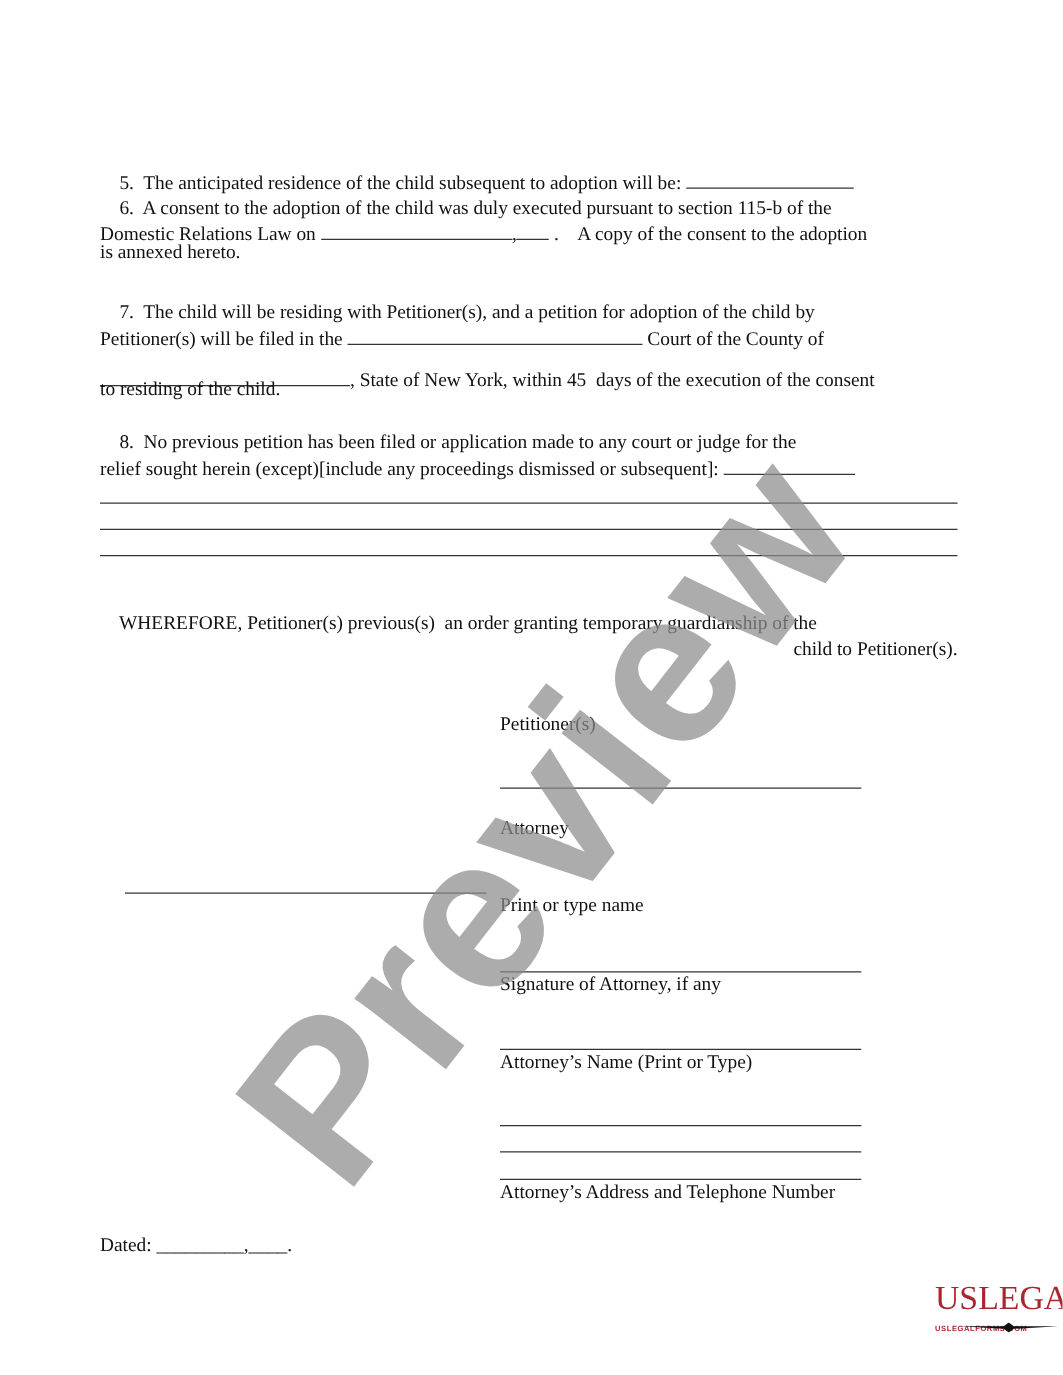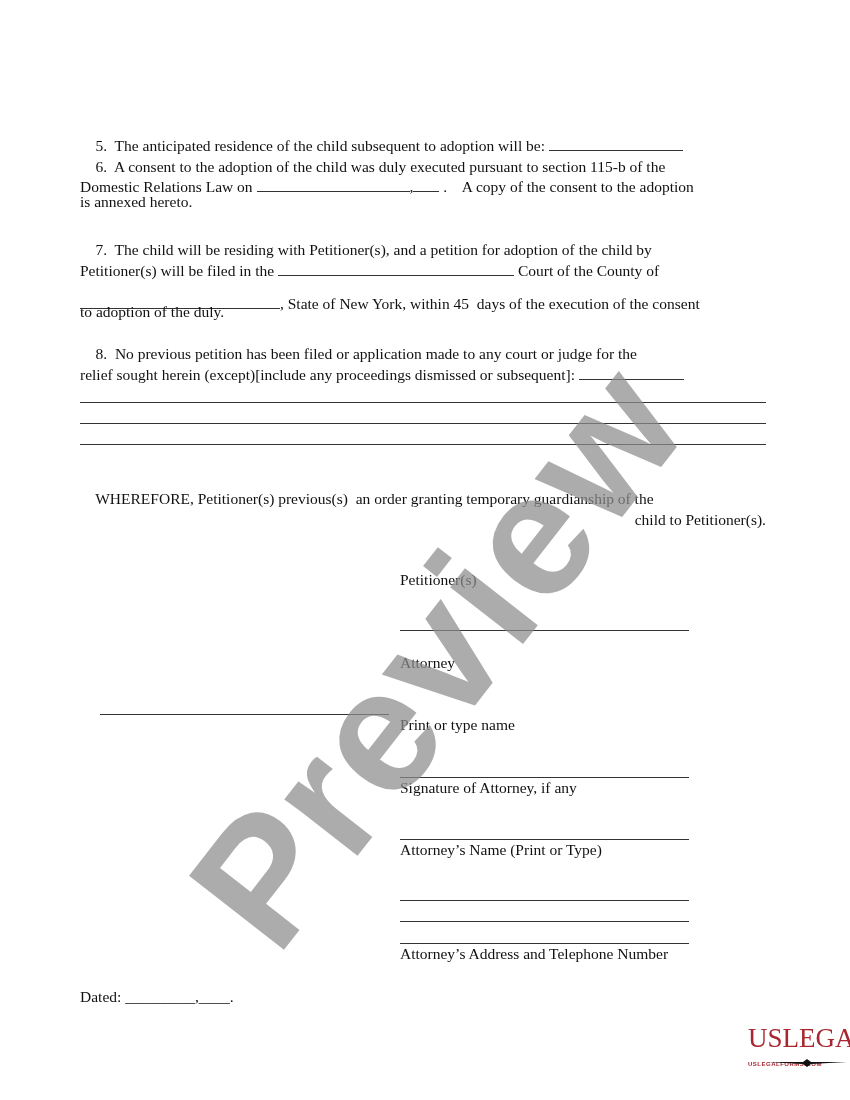--- a/index.html
+++ b/index.html
@@ -23,21 +23,21 @@
 
 <div class="line" style="top:115px;margin-top:21px;">    <span>5.  The anticipated residence of the child subsequent to adoption will be: </span><span class="blank" style="width:134px;"></span></div>
 
 <div class="line" style="top:157px;">    <span>6.  A consent to the adoption of the child was duly executed pursuant to section 115-b of the</span></div>
 <div class="line" style="top:177px;"><span>Domestic Relations Law on </span><span class="blank" style="width:153px;"></span>,<span class="blank" style="width:26px;"></span><span> .    A copy of the consent to the adoption</span></div>
 <div class="line" style="top:192px;">is annexed hereto.</div>
 
 <div class="line" style="top:240px;">    <span>7.  The child will be residing with Petitioner(s), and a petition for adoption of the child by</span></div>
 <div class="line" style="top:261px;"><span>Petitioner(s) will be filed in the </span><span class="blank" style="width:236px;"></span><span> Court of the County of</span></div>
 <div class="line" style="top:294px;"><span class="blank" style="width:200px;"></span><span>, State of New York, within 45  days of the execution of the consent</span></div>
-<div class="line" style="top:302px;">to adoption of the duly.</div>
+<div class="line" style="top:302px;">to residing of the child.</div>
 
 <div class="line" style="top:344px;">    <span>8.  No previous petition has been filed or application made to any court or judge for the</span></div>
 <div class="line" style="top:365px;"><span>relief sought herein (except)[include any proceedings dismissed or subsequent]: </span><span class="blank" style="width:105px;"></span></div>
 <div class="rule" style="left:80px; width:686px; top:402px;"></div>
 <div class="rule" style="left:80px; width:686px; top:423px;"></div>
 <div class="rule" style="left:80px; width:686px; top:444px;"></div>
 
 <div class="line" style="top:489px;">    <span>WHEREFORE, Petitioner(s) previous(s)  an order granting temporary guardianship of the</span></div>
 <div class="line" style="top:510px;text-align:right;">child to Petitioner(s).</div>
 

